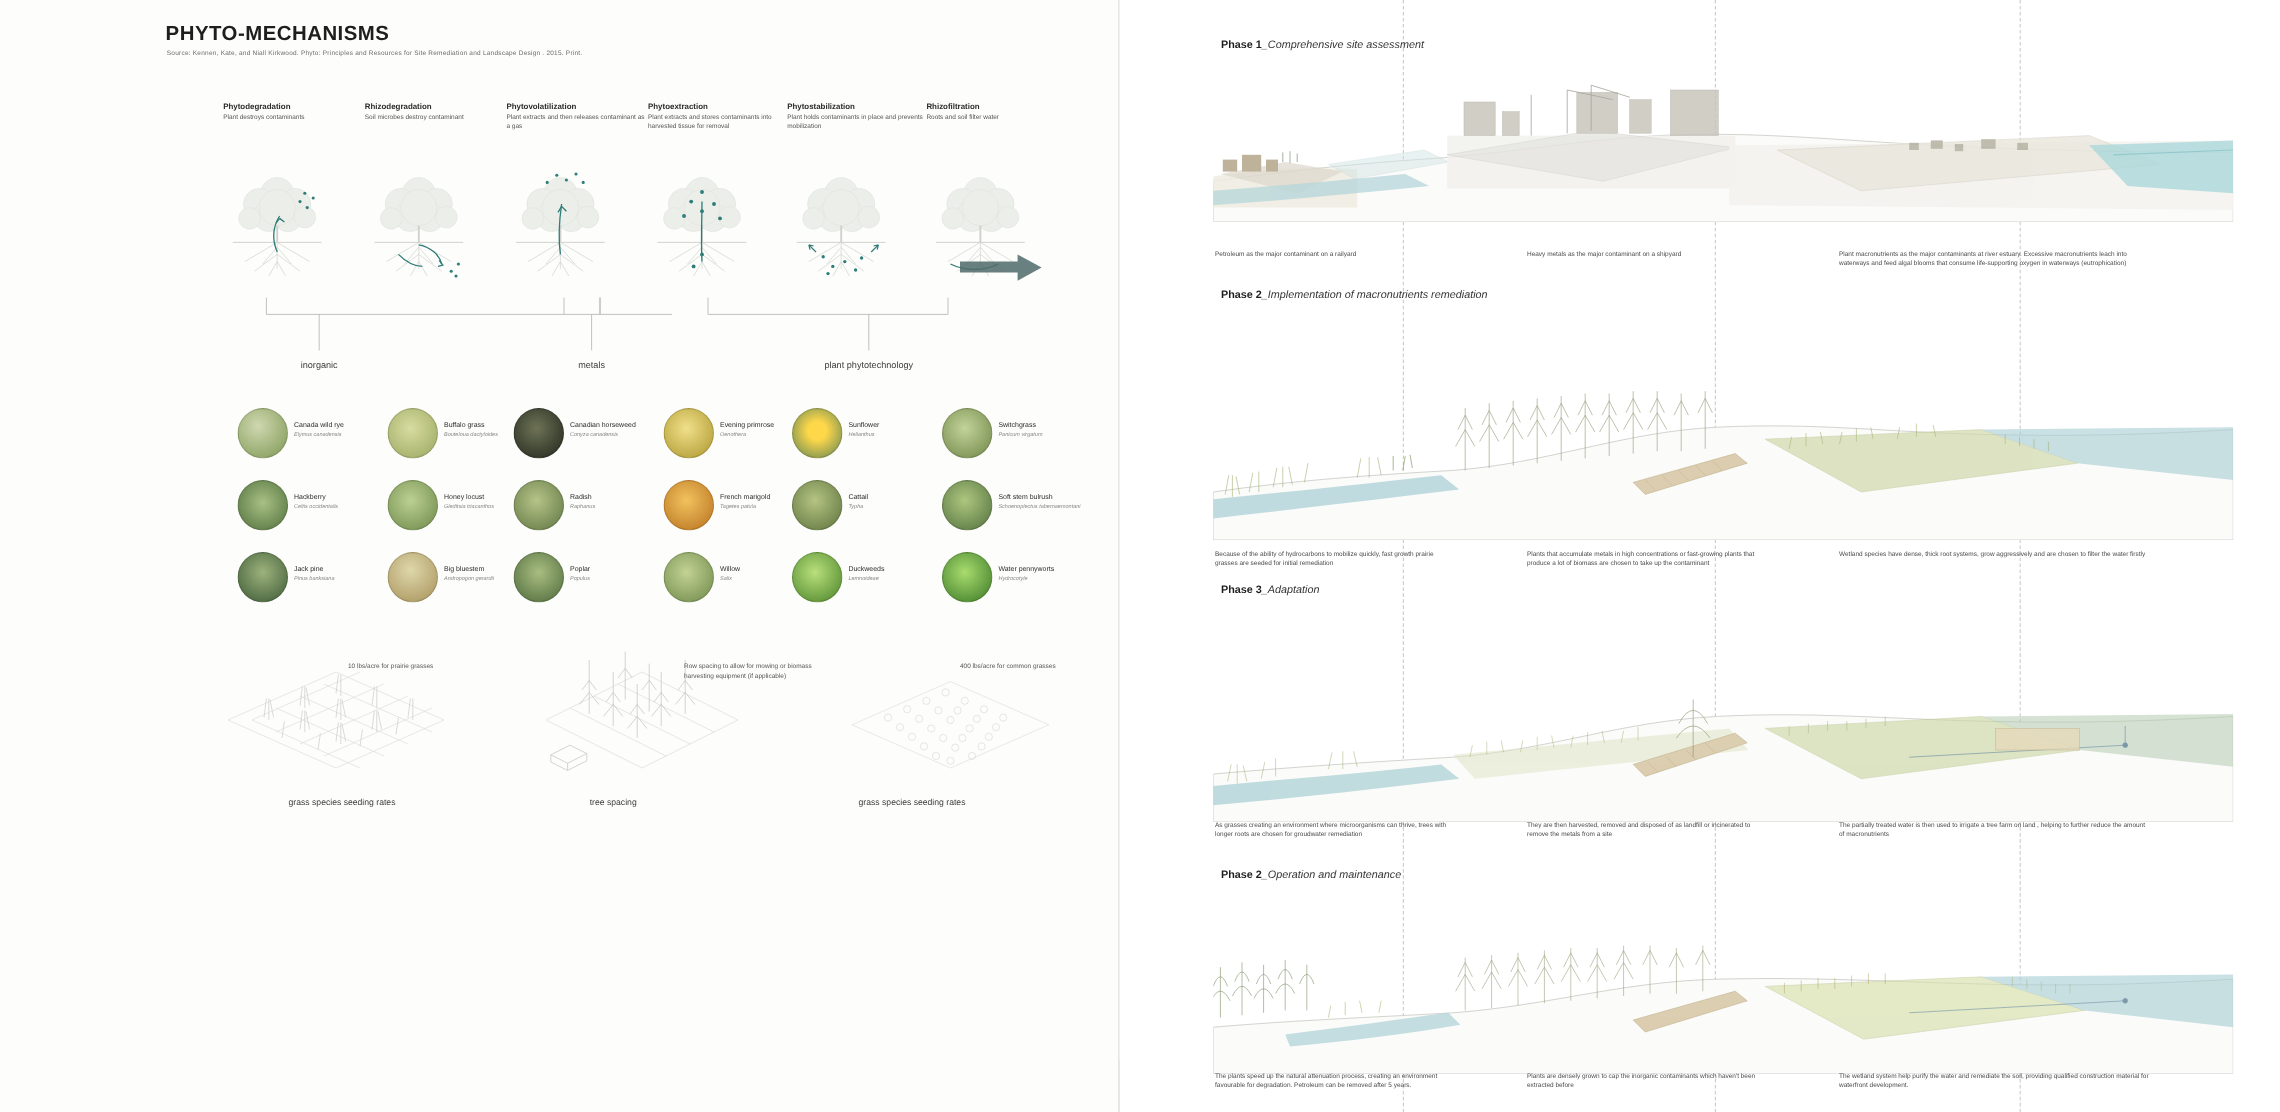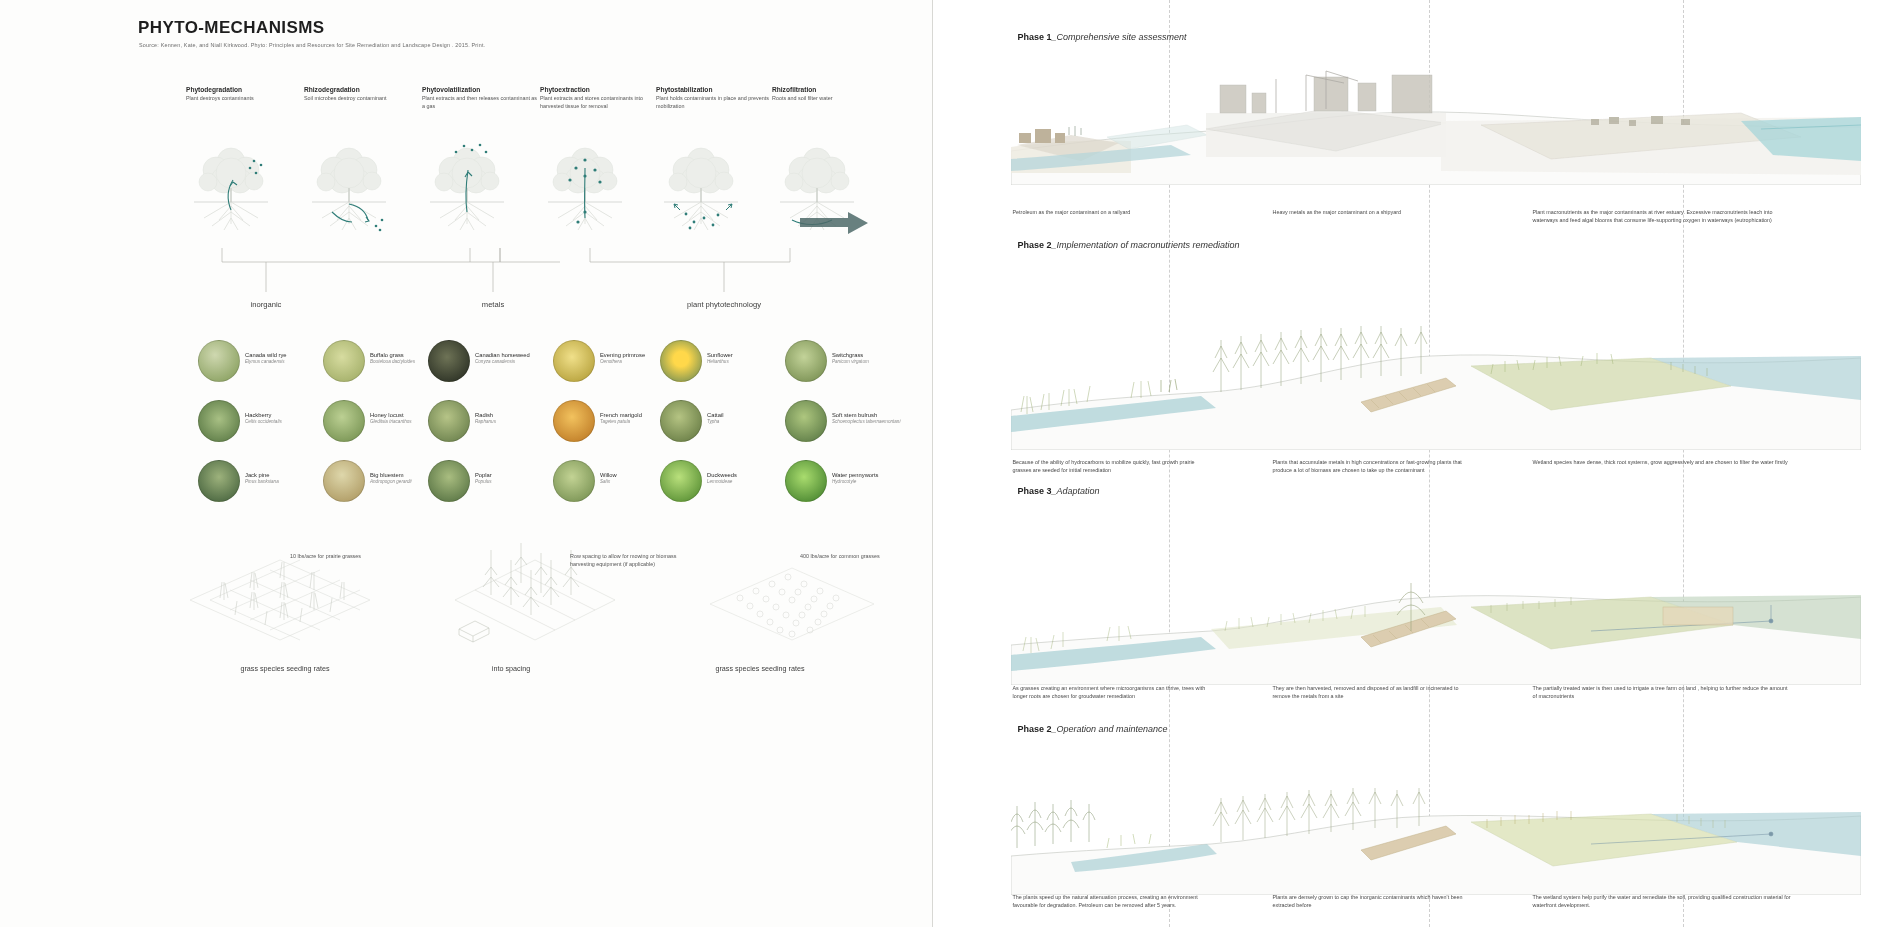--- a/index.html
+++ b/index.html
@@ -526,21 +526,21 @@
           <circle cx="82" cy="66" r="3"></circle>
         </g>
       </g>
     </svg>
 
     <div class="spacing-note" style="left:290px; top:552px;">10 lbs/acre for prairie grasses</div>
     <div class="spacing-note" style="left:570px; top:552px;">Row spacing to allow for mowing or biomass harvesting equipment (if applicable)</div>
     <div class="spacing-note" style="left:800px; top:552px;">400 lbs/acre for common grasses</div>
 
     <div class="spacing-caption" style="left:185px; top:664px;">grass species seeding rates</div>
-    <div class="spacing-caption" style="left:411px; top:664px;">into spacing</div>
+    <div class="spacing-caption" style="left:411px; top:664px;">tree spacing</div>
     <div class="spacing-caption" style="left:660px; top:664px;">grass species seeding rates</div>
 
   </div>
 
   <div class="right-panel">
 
     <div class="divider-v" style="left:236px;"></div>
     <div class="divider-v" style="left:496px;"></div>
     <div class="divider-v" style="left:750px;"></div>
 

